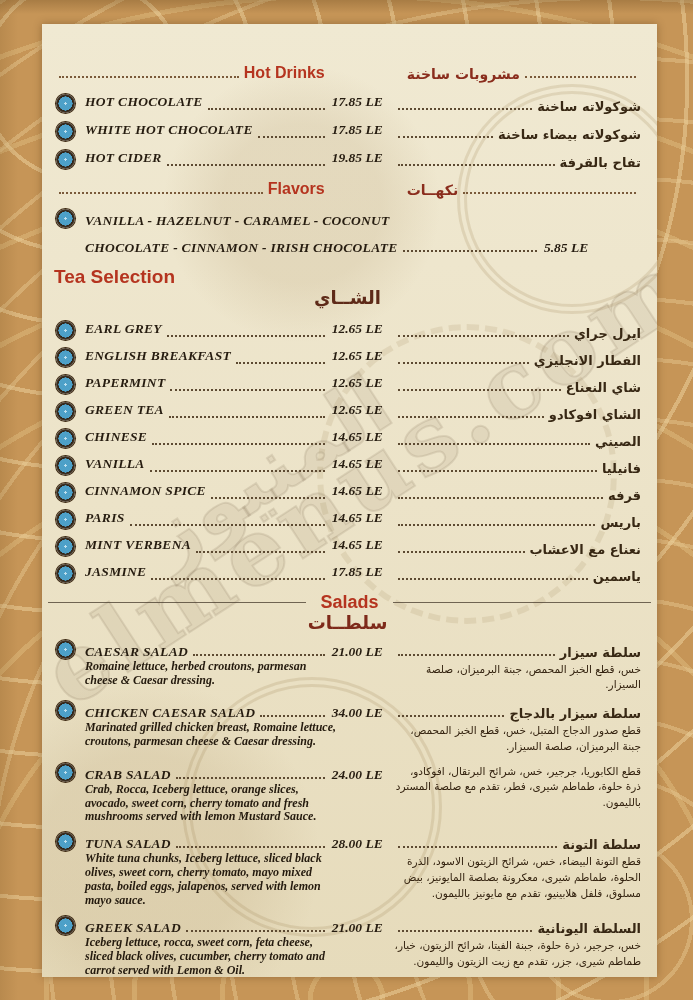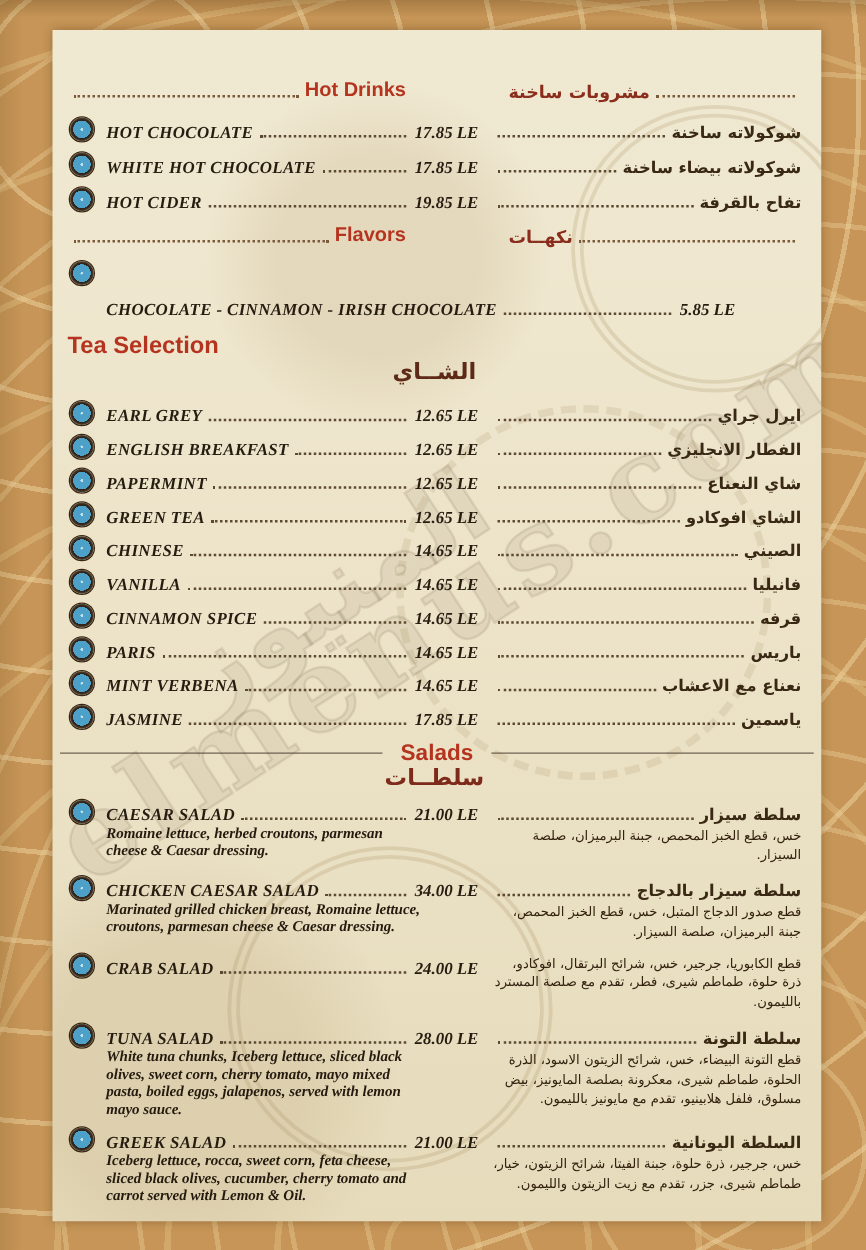--- a/index.html
+++ b/index.html
@@ -36,21 +36,21 @@
     font-family:"DejaVu Serif", serif; font-size:92px; font-weight:bold;
     color:rgba(125,105,78,.10); -webkit-text-stroke:2px rgba(125,105,78,.16);
     letter-spacing:6px; white-space:nowrap; pointer-events:none;
   }
   .watermark.ar { top:300px; left:60px; font-size:80px; font-family:"DejaVu Sans", sans-serif; }
 
   
   .content { position:relative; z-index:2; padding:34px 16px 0 12px; }
 
   .row { display:flex; align-items:flex-end; gap:10px; }
-  .col-l { flex:0 0 56%; display:flex; align-items:flex-end; min-width:0; }
+  .col-l { flex:0 0 56%; display:flex; min-width:0; }
   .col-r { flex:1 1 auto; display:flex; align-items:flex-end; min-width:0; }
 
   .dots { flex:1 1 auto; min-width:12px; border-bottom:2px dotted #5d4a32; margin:0 5px 4px 5px; }
   .hdr-dots { border-bottom-color:#7a5a3a; }
 
   .bullet {
     flex:0 0 auto; width:19px; height:19px; border-radius:50%; margin:0 10px 1px 2px;
     background:radial-gradient(circle, #bfe0ee 0 8%, #4da0c8 9% 52%, #2e2012 53% 74%, #7c5526 75% 100%);
     box-shadow:0 0 0 1px #3a260f, inset 0 0 2px rgba(255,255,255,.5);
   }
@@ -157,20 +157,21 @@
           <span class="sec-hdr-en">Flavors</span>
         </div>
         <div class="col-r">
           <span class="sec-hdr-ar">نكهــات</span>
           <span class="dots hdr-dots"></span>
         </div>
       </div>
 
       <div class="flavor-line1">
         <span class="bullet"></span>
+        <span class="iname">VANILLA - HAZELNUT - CARAMEL - COCONUT</span>
       </div>
       <div class="flavor-line2">
         <span class="iname">CHOCOLATE - CINNAMON - IRISH CHOCOLATE</span>
         <span class="dots"></span>
         <span class="price">5.85 LE</span>
       </div>
 
       <div class="center-title">Tea Selection</div>
       <div class="center-sub">الشــاي</div>
 
@@ -350,20 +351,21 @@
       </div>
 
       <div class="salad">
         <div class="sal-l">
           <div class="sal-title">
             <span class="bullet"></span>
             <span class="iname">CRAB SALAD</span>
             <span class="dots"></span>
             <span class="price">24.00 LE</span>
           </div>
+          <div class="desc-en">Crab, Rocca, Iceberg lettuce, orange slices, avocado, sweet corn, cherry tomato and fresh mushrooms served with lemon Mustard Sauce.</div>
         </div>
         <div class="sal-r">
           <div class="desc-ar">قطع الكابوريا، جرجير، خس، شرائح البرتقال، افوكادو، ذرة حلوة، طماطم شيرى، فطر، تقدم مع صلصة المسترد بالليمون.</div>
         </div>
       </div>
 
       <div class="salad">
         <div class="sal-l">
           <div class="sal-title">
             <span class="bullet"></span>

